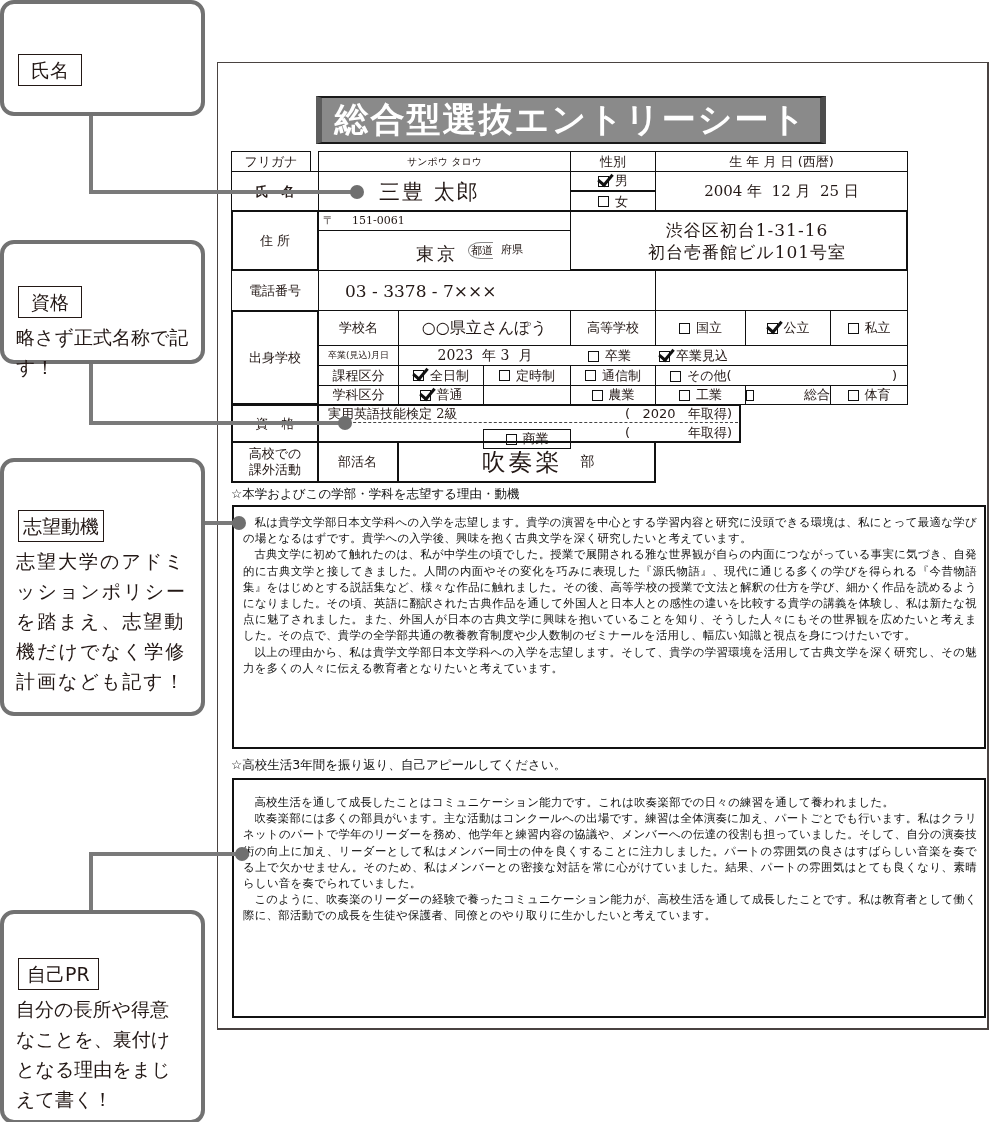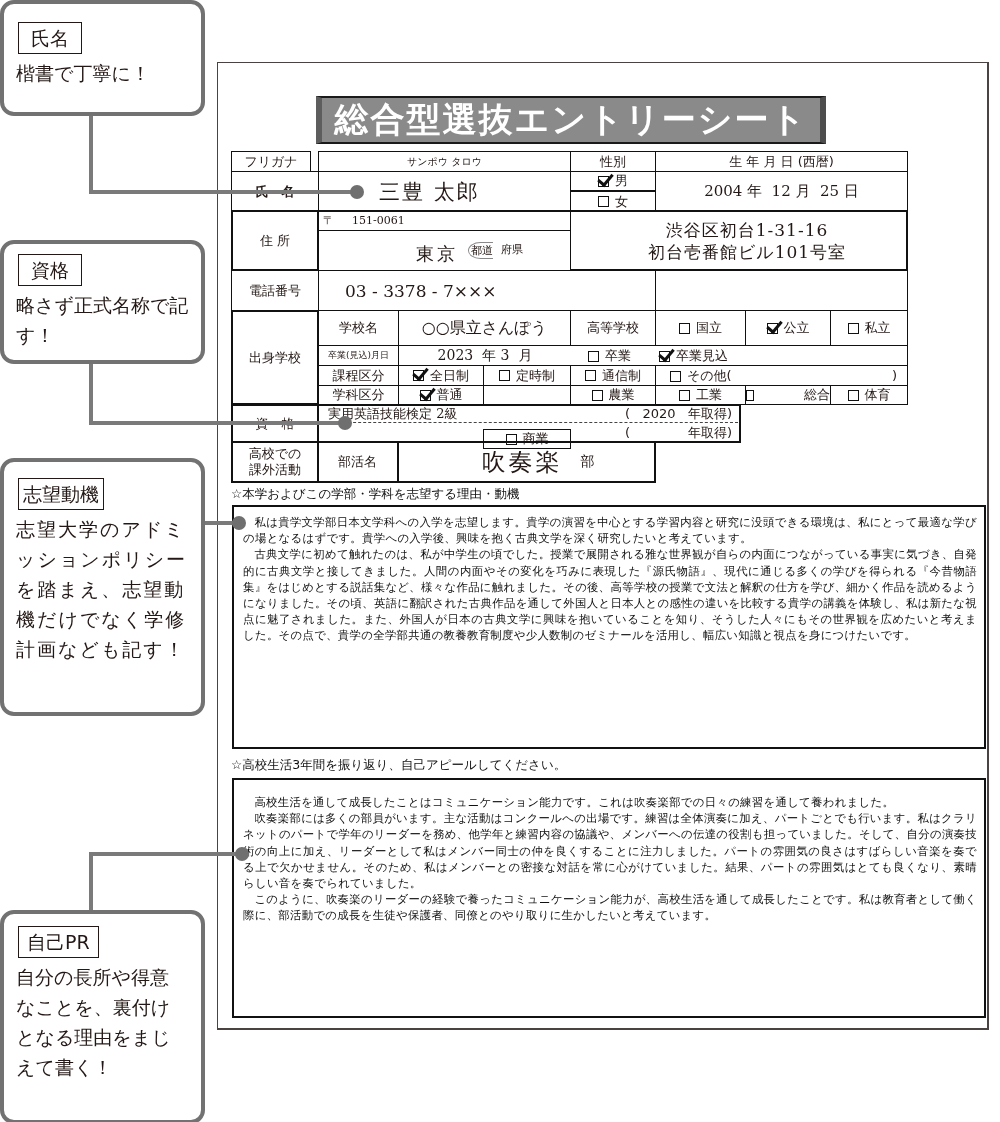--- a/index.html
+++ b/index.html
@@ -26,21 +26,21 @@
 
   .chk { display: inline-block; width: 11px; height: 11px; border: 1px solid #111; margin-right: 6px; position: relative; vertical-align: middle; }
   .chk.on::after { content: ""; position: absolute; left: 2px; top: -6px; width: 6px; height: 12px; border-right: 3px solid #111; border-bottom: 3px solid #111; transform: rotate(40deg); }
 
   .heading { font-family: "DejaVu Sans", "Liberation Sans", sans-serif; font-size: 12.5px; color: #111; }
   .essay { position: absolute; border: 2px solid #111; font-size: 11.4px; line-height: 16.2px; padding: 7px 7px 7px 9px; color: #111; text-align: justify; letter-spacing: 0.3px; }
   .essay p { text-indent: 1em; }
 
   
   .callout { position: absolute; border: 4px solid #727272; border-radius: 14px; background: #fff; padding: 18px 12px 10px 12px; }
-  .callout .tag { display: inline-block; border: 1.5px solid #231815; padding: 1px 12px; font-family: "DejaVu Sans", sans-serif; font-size: 19px; line-height: 28px; margin-left: 2px; color: #231815; }
+  .callout .tag { display: inline-block; border: 1.5px solid #231815; padding: 1px 12px; font-family: "DejaVu Sans", sans-serif; font-size: 19px; line-height: 28px; margin-left: 2px; color: #231815; margin-top: 32px; }
   .callout .txt { font-family: "DejaVu Serif", serif; font-size: 19px; line-height: 30px; margin-top: 4px; color: #231815; word-break: break-all; }
 </style>
 </head>
 <body>
 
 <div id="sheet" class="abs"></div>
 
 <div id="banner" class="abs">
   <span>総合型選抜エントリーシート</span>
 </div>
@@ -172,20 +172,21 @@
   <div class="cell thick" style="left:397px;top:441px;width:259px;height:42px;border-left-width:1px;">
     <span class="serif" style="font-size:24px;letter-spacing:3px;margin-left:24px;">吹奏楽</span>
     <span class="serif" style="font-size:14px;margin-left:18px;">部</span>
   </div>
 </div>
 
 <div class="abs heading" style="left:231px;top:486px;">☆本学およびこの学部・学科を志望する理由・動機</div>
 <div class="essay serif" style="left:232px;top:505px;width:754px;height:244px;">
   <p>私は貴学文学部日本文学科への入学を志望します。貴学の演習を中心とする学習内容と研究に没頭できる環境は、私にとって最適な学びの場となるはずです。貴学への入学後、興味を抱く古典文学を深く研究したいと考えています。</p>
   <p>古典文学に初めて触れたのは、私が中学生の頃でした。授業で展開される雅な世界観が自らの内面につながっている事実に気づき、自発的に古典文学と接してきました。人間の内面やその変化を巧みに表現した『源氏物語』、現代に通じる多くの学びを得られる『今昔物語集』をはじめとする説話集など、様々な作品に触れました。その後、高等学校の授業で文法と解釈の仕方を学び、細かく作品を読めるようになりました。その頃、英語に翻訳された古典作品を通して外国人と日本人との感性の違いを比較する貴学の講義を体験し、私は新たな視点に魅了されました。また、外国人が日本の古典文学に興味を抱いていることを知り、そうした人々にもその世界観を広めたいと考えました。その点で、貴学の全学部共通の教養教育制度や少人数制のゼミナールを活用し、幅広い知識と視点を身につけたいです。</p>
+  <p>以上の理由から、私は貴学文学部日本文学科への入学を志望します。そして、貴学の学習環境を活用して古典文学を深く研究し、その魅力を多くの人々に伝える教育者となりたいと考えています。</p>
 </div>
 
 <div class="abs heading" style="left:231px;top:757px;">☆高校生活3年間を振り返り、自己アピールしてください。</div>
 <div class="essay serif" style="left:232px;top:778px;width:754px;height:240px;padding-top:14px;">
   <p>高校生活を通して成長したことはコミュニケーション能力です。これは吹奏楽部での日々の練習を通して養われました。</p>
   <p>吹奏楽部には多くの部員がいます。主な活動はコンクールへの出場です。練習は全体演奏に加え、パートごとでも行います。私はクラリネットのパートで学年のリーダーを務め、他学年と練習内容の協議や、メンバーへの伝達の役割も担っていました。そして、自分の演奏技術の向上に加え、リーダーとして私はメンバー同士の仲を良くすることに注力しました。パートの雰囲気の良さはすばらしい音楽を奏でる上で欠かせません。そのため、私はメンバーとの密接な対話を常に心がけていました。結果、パートの雰囲気はとても良くなり、素晴らしい音を奏でられていました。</p>
   <p>このように、吹奏楽のリーダーの経験で養ったコミュニケーション能力が、高校生活を通して成長したことです。私は教育者として働く際に、部活動での成長を生徒や保護者、同僚とのやり取りに生かしたいと考えています。</p>
 </div>
 
 <div class="gline" style="left:89px;top:113px;width:4px;height:80px;"></div>
@@ -198,21 +199,20 @@
 
 <div class="gline" style="left:203px;top:521px;width:32px;height:4px;"></div>
 <div class="dot" style="left:232px;top:516px;"></div>
 
 <div class="gline" style="left:89px;top:852px;width:4px;height:62px;"></div>
 <div class="gline" style="left:89px;top:852px;width:152px;height:4px;"></div>
 <div class="dot" style="left:235px;top:847px;"></div>
 
 <div class="callout" style="left:0px;top:0px;width:205px;height:116px;">
   <div class="tag">氏名</div>
-  <div class="txt">楷書で丁寧に！</div>
 </div>
 <div class="callout" style="left:0px;top:240px;width:205px;height:124px;padding-top:10px;">
   <div class="tag">資格</div>
   <div class="txt" style="width:175px;">略さず正式名称で記す！</div>
 </div>
 <div class="callout" style="left:0px;top:458px;width:205px;height:258px;padding-top:16px;">
   <div class="tag" style="padding:1px 4px;">志望動機</div>
   <div class="txt" style="width:175px;letter-spacing:2px;">志望大学のアドミッションポリシーを踏まえ、志望動機だけでなく学修計画なども記す！</div>
 </div>
 <div class="callout" style="left:0px;top:910px;width:205px;height:214px;padding-top:12px;border-bottom-left-radius:14px;">

